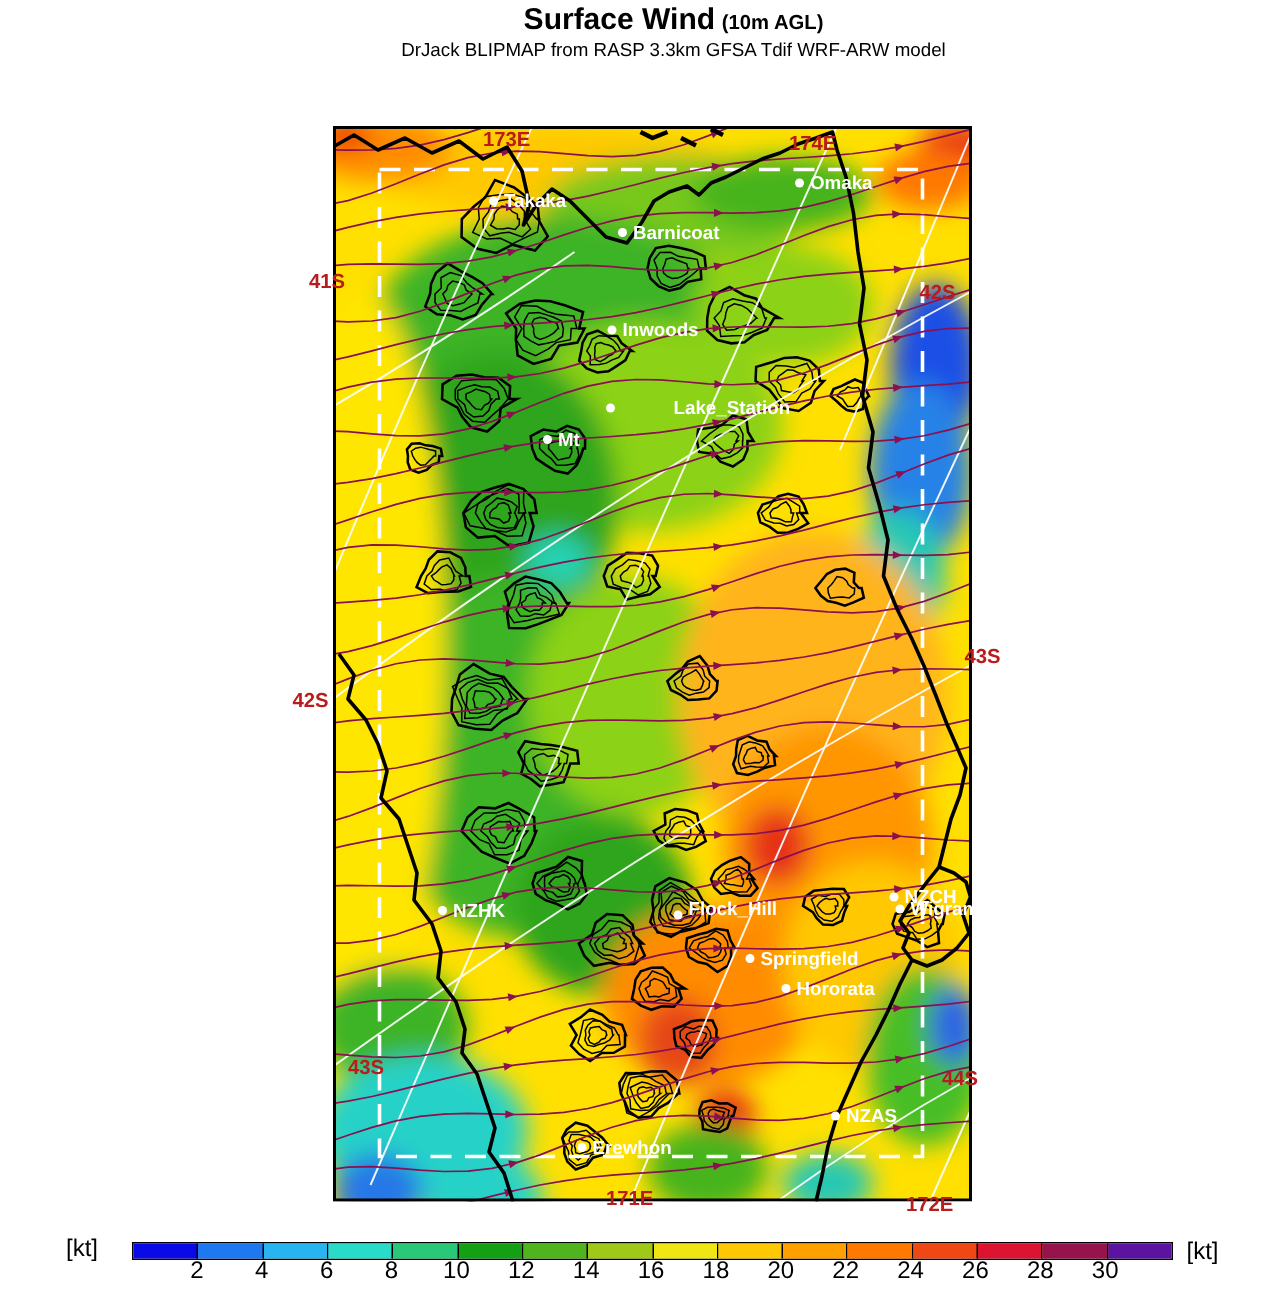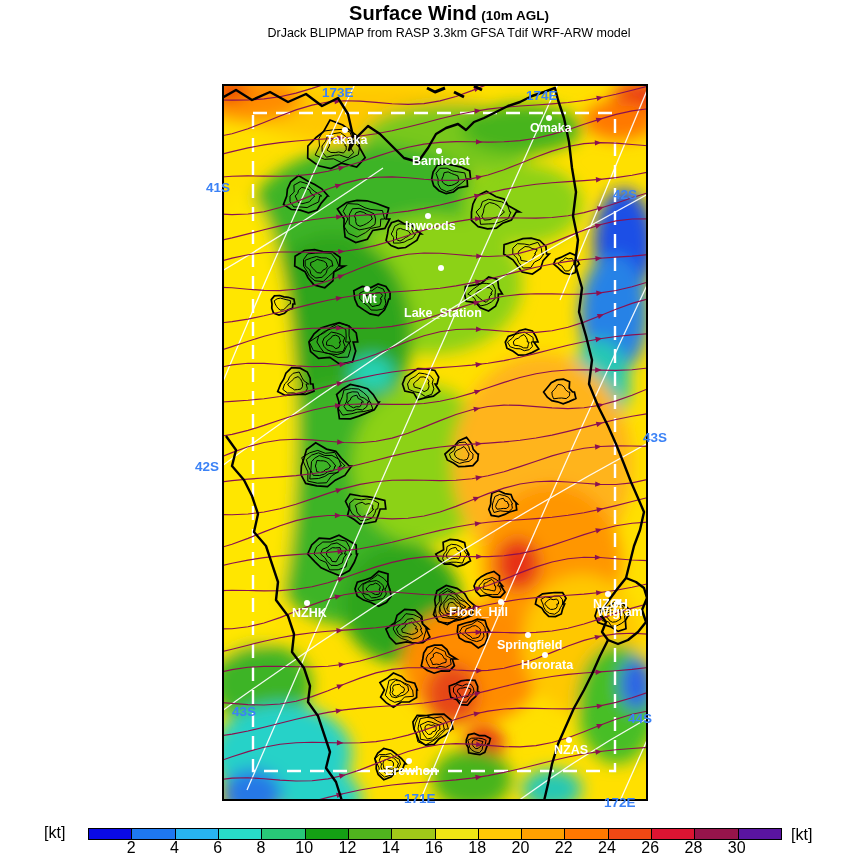--- a/index.html
+++ b/index.html
@@ -5,22 +5,22 @@
   html,body{margin:0;padding:0;background:#fff;}
   .stage{position:relative;width:850px;height:860px;background:#fff;overflow:hidden;
          font-family:"Liberation Sans","DejaVu Sans",sans-serif;color:#000;}
   .titleblock{position:absolute;left:0;top:2px;width:850px;text-align:center;line-height:1.15;margin-left:24px;}
   .t1{font-size:20px;font-weight:bold;}
   .t1s{font-size:13.5px;font-weight:bold;}
   .t2{font-size:17px;margin-top:2px;}
   .t2s{font-size:13px;}
   .t3{font-size:12.5px;margin-top:1px;}
   .mapwrap{position:absolute;left:222px;top:84px;width:426px;height:717px;}
-  .gridlabel{position:absolute;font-size:13.5px;font-weight:bold;color:#3b82f6;white-space:nowrap;z-index:6;}
-  .place{position:absolute;display:flex;align-items:center;z-index:7;white-space:nowrap;flex-direction:column;}
+  .gridlabel{position:absolute;font-size:13.5px;font-weight:bold;color:#b91c1c;white-space:nowrap;z-index:6;}
+  .place{position:absolute;display:flex;align-items:center;z-index:7;white-space:nowrap;}
   .place .dot{width:6px;height:6px;border-radius:50%;background:#fff;margin-right:4px;flex:0 0 auto;}
   .place .plname{font-size:12.5px;font-weight:bold;color:#fff;}
   .terrainnote{position:absolute;left:492px;top:806px;width:152px;height:17px;border:1.3px solid #000;
                background:#fff;font-size:13.5px;text-align:center;line-height:17px;z-index:8;}
   .cbar{position:absolute;left:88px;top:828px;height:10px;display:flex;border:1px solid #000;z-index:5;}
   .cbar .seg{height:100%;border-right:1px solid #000;}
   .cbar .seg:last-child{border-right:none;}
   .cbtick{position:absolute;top:839px;transform:translateX(-50%);font-size:16px;color:#000;z-index:5;}
   .ktlabel{position:absolute;font-size:16px;color:#000;z-index:5;}
 </style>

